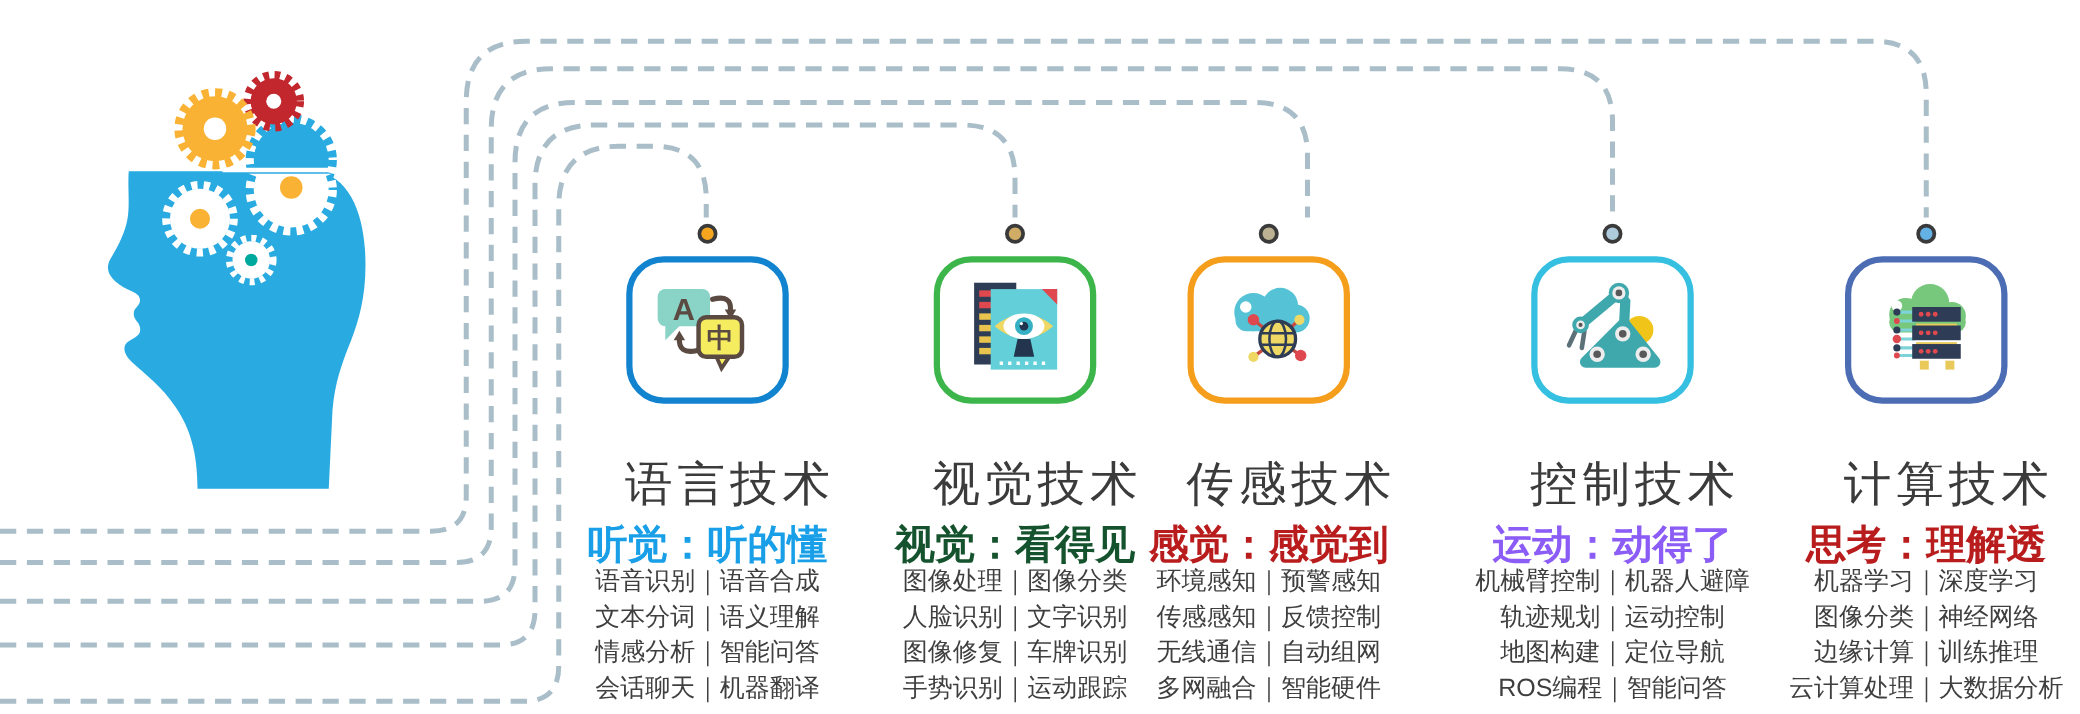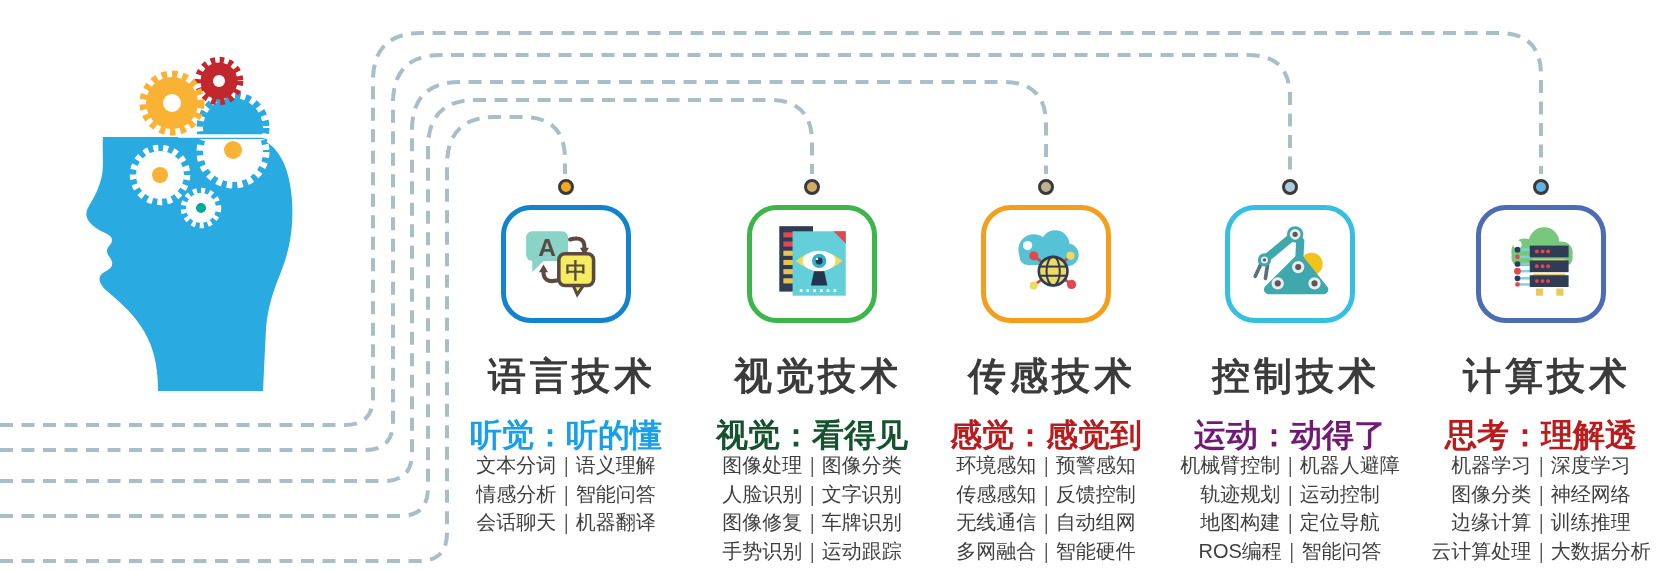--- a/index.html
+++ b/index.html
@@ -16,22 +16,22 @@
     position:absolute;top:179px;left:50%;margin-left:-8px;
     width:16px;height:16px;border-radius:50%;box-sizing:border-box;
     border:3px solid #3a3a3a;background:#ccc;
   }
   .icon-box{
     position:absolute;top:205px;left:50%;transform:translateX(-50%);
     width:120px;height:108px;background:#fff;border:5px solid #888;border-radius:30px;
   }
   .icon-box svg{margin:8px auto 0 auto;}
   .col-title{
-    position:absolute;top:350px;left:0;width:100%;margin:4px;
-    font-size:38px;line-height:44px;font-weight:700;color:#3b3b3b;
+    position:absolute;top:350px;left:0;width:100%;margin:16px;
+    font-size:38px;line-height:44px;font-weight:400;color:#3b3b3b;
     letter-spacing:4px;text-indent:4px;white-space:nowrap;
   }
   .col-subtitle{
     position:absolute;top:422px;left:0;width:100%;
     font-size:32px;line-height:26px;font-weight:700;white-space:nowrap;
   }
   .col-rows{
     position:absolute;top:451px;left:0;width:100%;
     font-size:20px;line-height:28.5px;color:#3f3f3f;
   }
@@ -124,20 +124,21 @@
         <path d="M 52,66 L 56,75 L 62,66 Z" fill="#F6EC5F" stroke="#5A4A42" stroke-width="3"></path>
         <rect x="38" y="35" width="34" height="31" rx="6" fill="#F6EC5F" stroke="#5A4A42" stroke-width="3.5"></rect>
         <text x="55" y="58.5" font-size="21" font-weight="bold" fill="#5A4A42" text-anchor="middle" font-family="Liberation Sans, sans-serif">中</text>
         <path d="M 37,61 Q 22,64.5 23,51" fill="none" stroke="#5A4A42" stroke-width="4" stroke-linecap="round"></path>
         <path d="M 18.5,53 L 27.5,53 L 23,45.5 Z" fill="#5A4A42"></path>
       </svg>
     </div>
     <h2 class="col-title">语言技术</h2>
     <div class="col-subtitle" style="color: rgb(24, 159, 232);">听觉：听的懂</div>
     <div class="col-rows">
+      <div class="col-row">语音识别｜语音合成</div>
       <div class="col-row">文本分词｜语义理解</div>
       <div class="col-row">情感分析｜智能问答</div>
       <div class="col-row">会话聊天｜机器翻译</div>
     </div>
   </div>
 
   <div class="column" style="left:692px">
     <div class="dot" style="background-color: rgb(208, 172, 102); border-color: rgb(58, 58, 58);"></div>
     <div class="icon-box" style="border-color: rgb(60, 181, 74);">
       <svg width="92" height="92" viewBox="0 0 90 90">
@@ -162,21 +163,21 @@
     <h2 class="col-title">视觉技术</h2>
     <div class="col-subtitle" style="color: #14532d;">视觉：看得见</div>
     <div class="col-rows">
       <div class="col-row">图像处理｜图像分类</div>
       <div class="col-row">人脸识别｜文字识别</div>
       <div class="col-row">图像修复｜车牌识别</div>
       <div class="col-row">手势识别｜运动跟踪</div>
     </div>
   </div>
 
-  <div class="column" style="left:926px">
+  <div class="column" style="left:895px">
     <div class="dot" style="background-color: rgb(189, 177, 147); border-color: rgb(58, 58, 58);"></div>
     <div class="icon-box" style="border-color: rgb(245, 158, 27);">
       <svg width="92" height="92" viewBox="0 0 90 90">
         <circle cx="33" cy="31" r="15" fill="#55C3D5"></circle>
         <circle cx="54" cy="26" r="14" fill="#55C3D5"></circle>
         <circle cx="66" cy="36" r="11" fill="#55C3D5"></circle>
         <rect x="19" y="29" width="57" height="17" rx="8.5" fill="#55C3D5"></rect>
         <circle cx="27" cy="27" r="4.5" fill="#fff"></circle>
         <g stroke="#C84B42" stroke-width="2.6">
           <line x1="52" y1="52" x2="33" y2="37"></line>
@@ -224,21 +225,21 @@
         <circle cx="50" cy="16" r="2.6" fill="#595959"></circle>
         <circle cx="53" cy="48" r="6" fill="#EDEDED"></circle>
         <circle cx="53" cy="48" r="3" fill="#595959"></circle>
         <circle cx="33" cy="64" r="6" fill="#EDEDED"></circle>
         <circle cx="33" cy="64" r="3" fill="#595959"></circle>
         <circle cx="69" cy="64" r="6" fill="#EDEDED"></circle>
         <circle cx="69" cy="64" r="3" fill="#595959"></circle>
       </svg>
     </div>
     <h2 class="col-title">控制技术</h2>
-    <div class="col-subtitle" style="color: #701a75;">运动：动得了</div>
+    <div class="col-subtitle" style="color: #8b5cf6;">运动：动得了</div>
     <div class="col-rows">
       <div class="col-row">机械臂控制｜机器人避障</div>
       <div class="col-row">轨迹规划｜运动控制</div>
       <div class="col-row">地图构建｜定位导航</div>
       <div class="col-row">ROS编程｜智能问答</div>
     </div>
   </div>
 
   <div class="column" style="left:1421px">
     <div class="dot" style="background-color: rgb(99, 177, 229); border-color: rgb(58, 58, 58);"></div>

